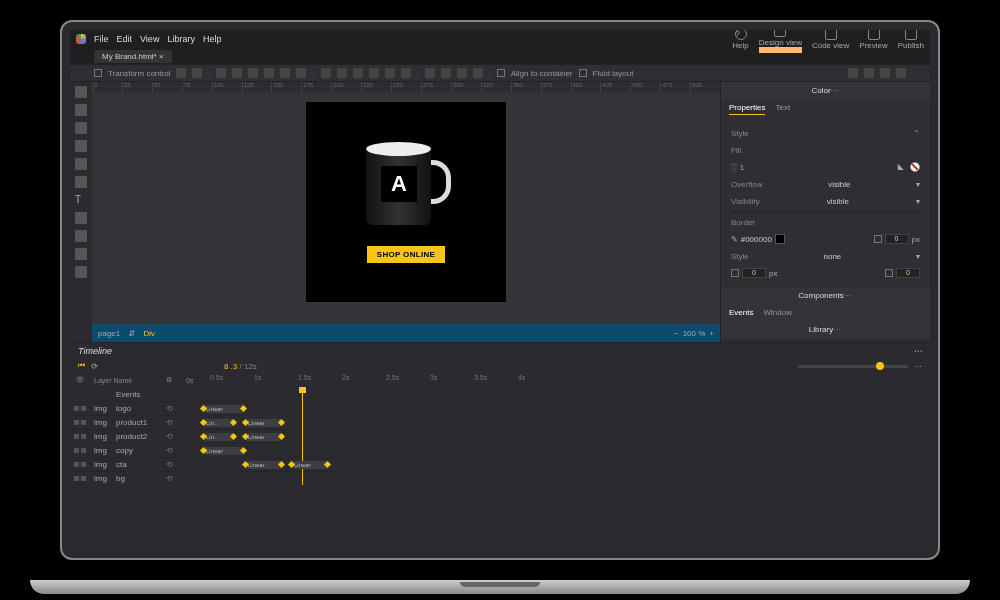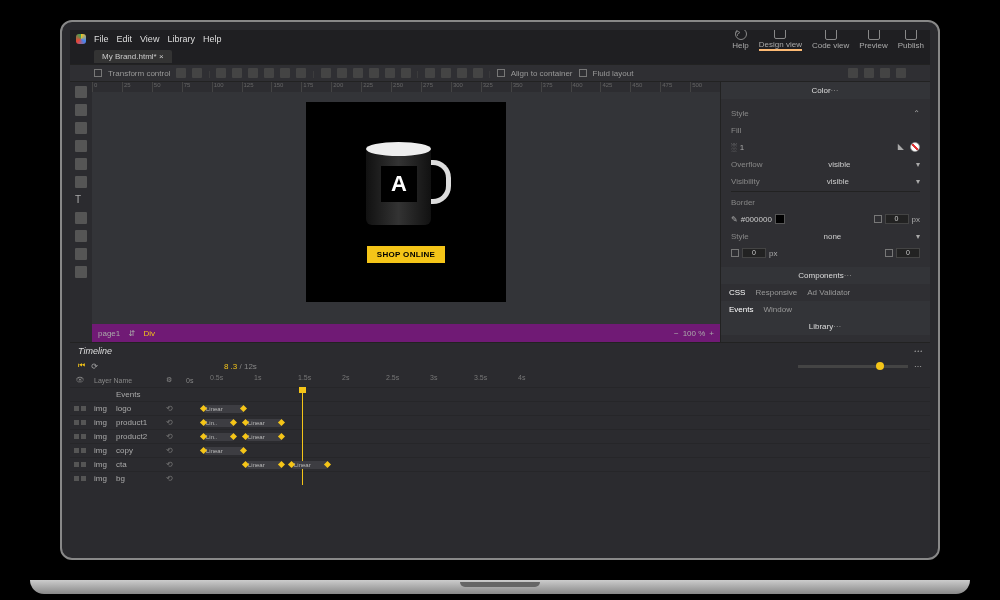--- a/index.html
+++ b/index.html
@@ -5,42 +5,42 @@
 * { box-sizing: border-box; margin: 0; padding: 0; font-family: Arial, sans-serif; }
 body { background:#000; width:1000px; height:600px; position:relative; overflow:hidden; }
 .laptop { position:absolute; top:20px; left:60px; width:880px; height:540px; background:#2a2a2e; border:2px solid #888; border-radius:12px; padding:8px; }
 .screen { width:100%; height:100%; background:#2b2b2f; position:relative; overflow:hidden; font-size:9px; color:#ccc; }
 .topbar { height:18px; background:#1f1f22; display:flex; align-items:center; padding:0 6px; gap:8px; font-size:9px; }
 .logo-dot { width:10px; height:10px; background:conic-gradient(#f5c518,#4285f4,#ea4335,#34a853); border-radius:3px; }
 .menu-item { color:#ddd; cursor:pointer; }
 .topbar-right { margin-left:auto; display:flex; gap:10px; align-items:center; font-size:8px; color:#aaa; }
 .tr-item { display:flex; flex-direction:column; align-items:center; gap:1px; }
 .tr-icon { width:12px; height:12px; border:1px solid #888; border-radius:2px; }
-.yellow-line { border-bottom:2px solid #fdba74; }
+.yellow-line { border-bottom:6px solid #fdba74; }
 .tab-bar { height:16px; background:#1f1f22; display:flex; align-items:center; padding-left:24px; font-size:8px; }
 .file-tab { background:#333; padding:2px 8px; border-radius:2px 2px 0 0; color:#ccc; }
 .toolbar2 { height:18px; background:#2f2f33; display:flex; align-items:center; gap:6px; padding:0 24px; font-size:8px; color:#999; border-top:1px solid #222; border-bottom:1px solid #222; }
 .chk { width:8px; height:8px; border:1px solid #777; display:inline-block; }
 .mini-icon { width:10px; height:10px; background:#444; border-radius:1px; display:inline-block; }
 .main { display:flex; height:260px; }
 .left-tools { width:22px; background:#2b2b2f; display:flex; flex-direction:column; gap:6px; padding:4px 0; align-items:center; }
 .tool-ic { width:12px; height:12px; background:#555; border-radius:1px; }
 .canvas-area { flex:1; background:#333438; position:relative; }
 .ruler-h { height:10px; background:#2d2d31; display:flex; font-size:6px; color:#666; }
 .ruler-h span { flex:1; border-left:1px solid #444; padding-left:1px; }
 .canvas-inner { position:relative; height:230px; display:flex; justify-content:center; padding-top:10px; }
 .artboard { width:200px; height:200px; background:#000; position:relative; display:flex; flex-direction:column; align-items:center; justify-content:center; }
 .mug { width:90px; height:90px; position:relative; }
 .mug-body { width:65px; height:78px; background:linear-gradient(90deg,#111,#333,#111); border-radius:6px; position:absolute; left:5px; top:5px; }
 .mug-top { width:65px; height:14px; background:#eee; border-radius:50%; position:absolute; left:5px; top:0; }
 .mug-handle { width:24px; height:44px; border:5px solid #ddd; border-left:none; border-radius:0 18px 18px 0; position:absolute; right:0; top:18px; }
 .mug-logo { position:absolute; left:20px; top:24px; width:36px; height:36px; background:#000; display:flex; align-items:center; justify-content:center; }
 .a-char { color:#fff; font-weight:900; font-size:22px; position:relative; }
 .cta-btn { margin-top:14px; background:#f5c518; color:#000; font-weight:bold; font-size:8px; padding:4px 10px; letter-spacing:0.3px; }
-.canvas-bottom { height:18px; background:#701a75; display:flex; align-items:center; padding:0 6px; font-size:8px; color:#aaa; justify-content:space-between; }
+.canvas-bottom { height:18px; background:#0c4a6e; display:flex; align-items:center; padding:0 6px; font-size:8px; color:#aaa; justify-content:space-between; }
 .page-crumbs span { margin-right:6px; }
 .crumb-div { color:#f5c518; }
 .zoom { display:flex; gap:4px; align-items:center; }
 .right-panel { width:210px; background:#2f2f33; border-left:1px solid #222; display:flex; flex-direction:column; font-size:8px; }
 .panel-hdr { padding:4px 8px; background:#333438; color:#ddd; display:flex; align-items:center; justify-content:center; }
 .panel-hdr .dots { letter-spacing:1px; color:#888; }
 .prop-tabs { display:flex; gap:10px; padding:4px 8px; }
 .prop-tab { color:#999; padding-bottom:2px; }
 .prop-tab.active { color:#fff; border-bottom:1px solid #f5c518; }
 .prop-section { padding:4px 10px; color:#aaa; }
@@ -222,20 +222,24 @@
         <span>+</span>
       </div>
     </div>
   </div>
 
   <div class="right-panel">
     <div class="panel-hdr">
             <span>Color</span>
             <span class="dots">⋯</span>
           </div>
+    <div class="prop-tabs">
+      <span class="prop-tab active">Properties</span>
+      <span class="prop-tab">Text</span>
+    </div>
     <div class="prop-section">
       <div class="prop-row">
               <span class="lab">Style</span>
               <span>⌃</span>
             </div>
       <div class="prop-row">
               <span class="lab">Fill</span>
             </div>
       <div class="prop-row">
         <span style="display:flex;gap:3px;align-items:center">
@@ -286,25 +290,20 @@
               </span>
         <span style="display:flex;gap:3px;align-items:center">
                 <span class="chk"></span>
                 <span class="mini-inp">0</span>
               </span>
       </div>
     </div>
     <div class="panel-hdr">
             <span>Components</span>
             <span class="dots">⋯</span>
-          </div>
-    <div class="thin-tab">
-            <span class="active">CSS</span>
-            <span>Responsive</span>
-            <span>Ad Validator</span>
           </div>
     <div class="thin-tab" style="background:#333438">
             <span class="active">Events</span>
             <span>Window</span>
           </div>
     <div class="panel-hdr">
             <span>Library</span>
             <span class="dots">⋯</span>
           </div>
   </div>

